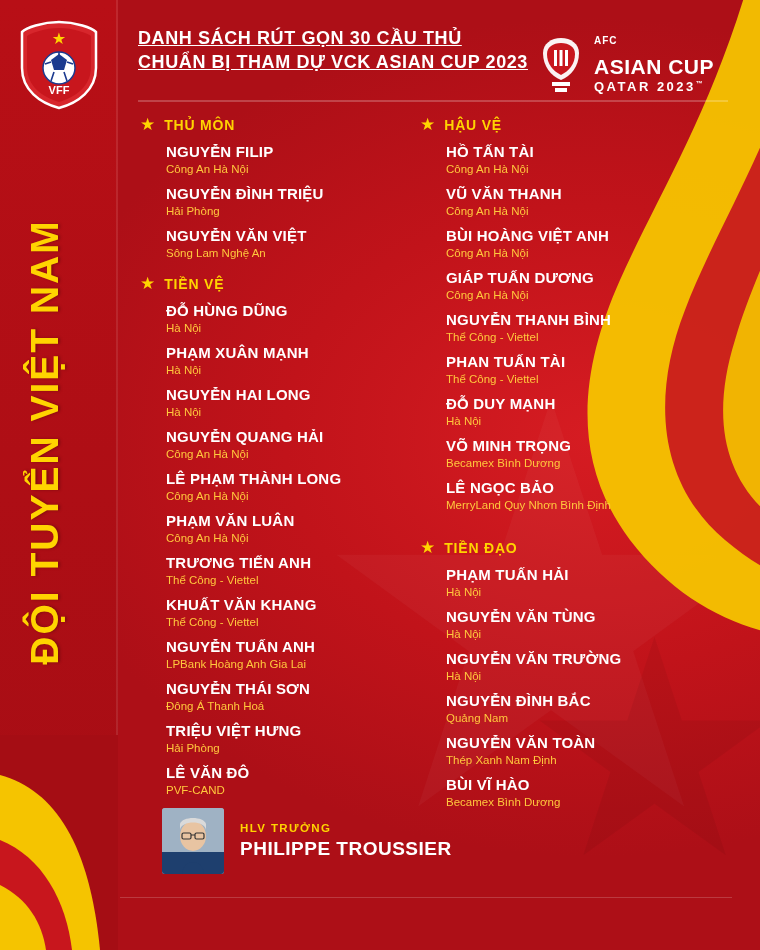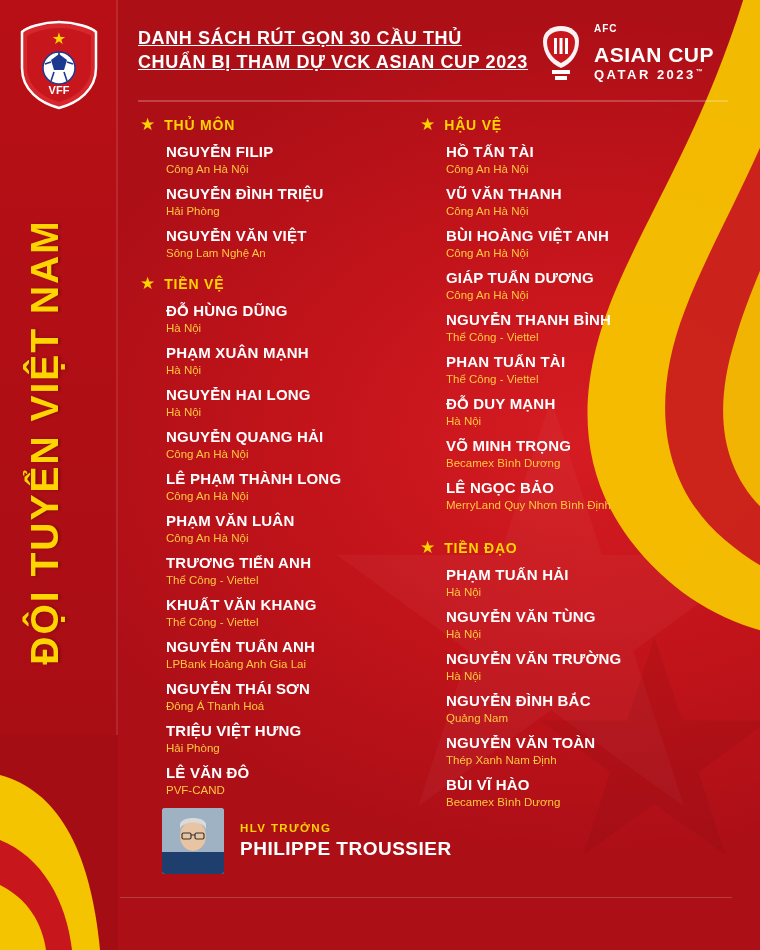--- a/index.html
+++ b/index.html
@@ -107,21 +107,21 @@
   .header-rule {
     position: absolute;
     left: 138px; top: 100px;
     width: 590px; height: 2px;
     background: rgba(255,255,255,0.22);
   }
 
   
   .afc {
     position: absolute;
-    right: 46px; top: 24px;
+    right: 46px; top: 36px;
     display: flex;
     align-items: center;
     gap: 10px;
   }
   .afc-text { color: #fff; line-height: 1; }
   .afc-text .afc-small {
     font-size: 10px; font-weight: 700; letter-spacing: 1px;
   }
   .afc-text .afc-big {
     font-size: 21px; font-weight: 800; letter-spacing: 0.5px; margin-top: 10px;

